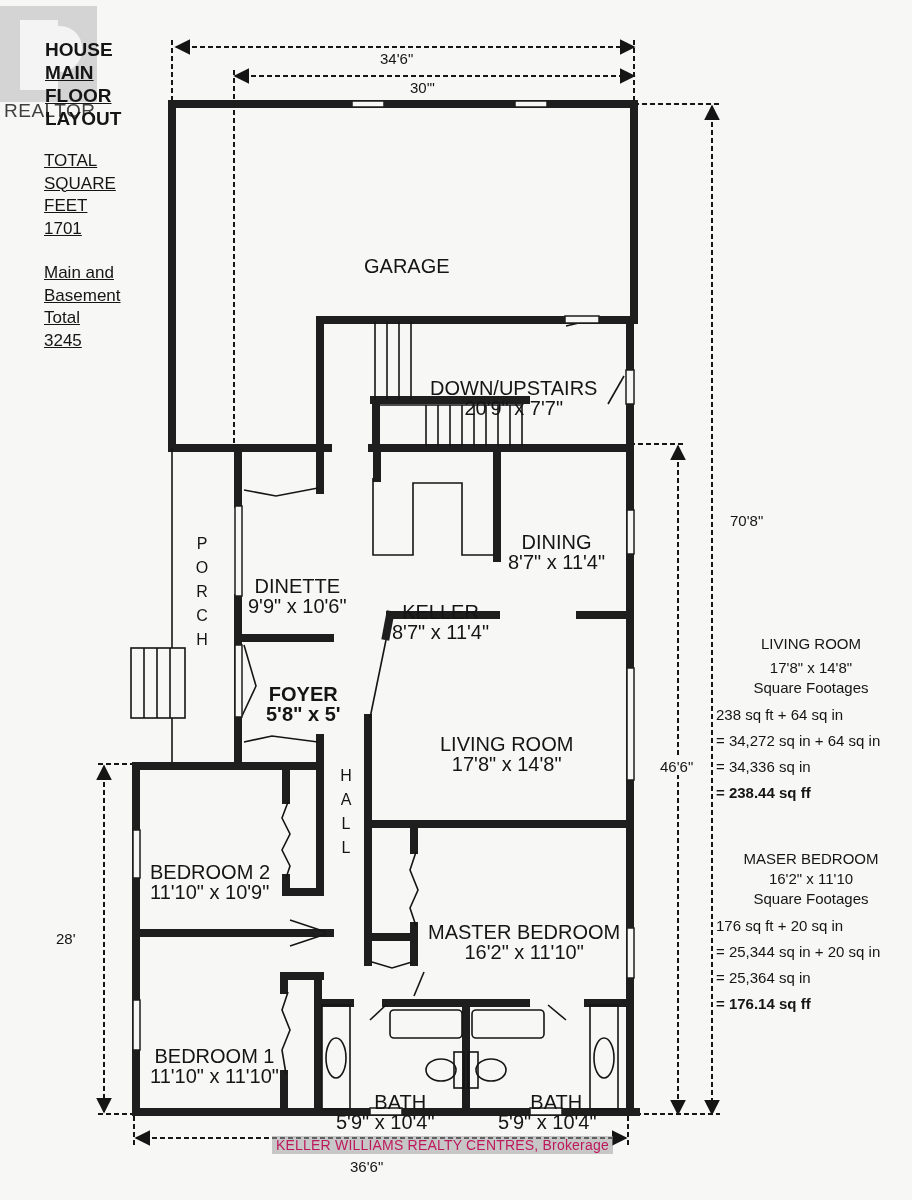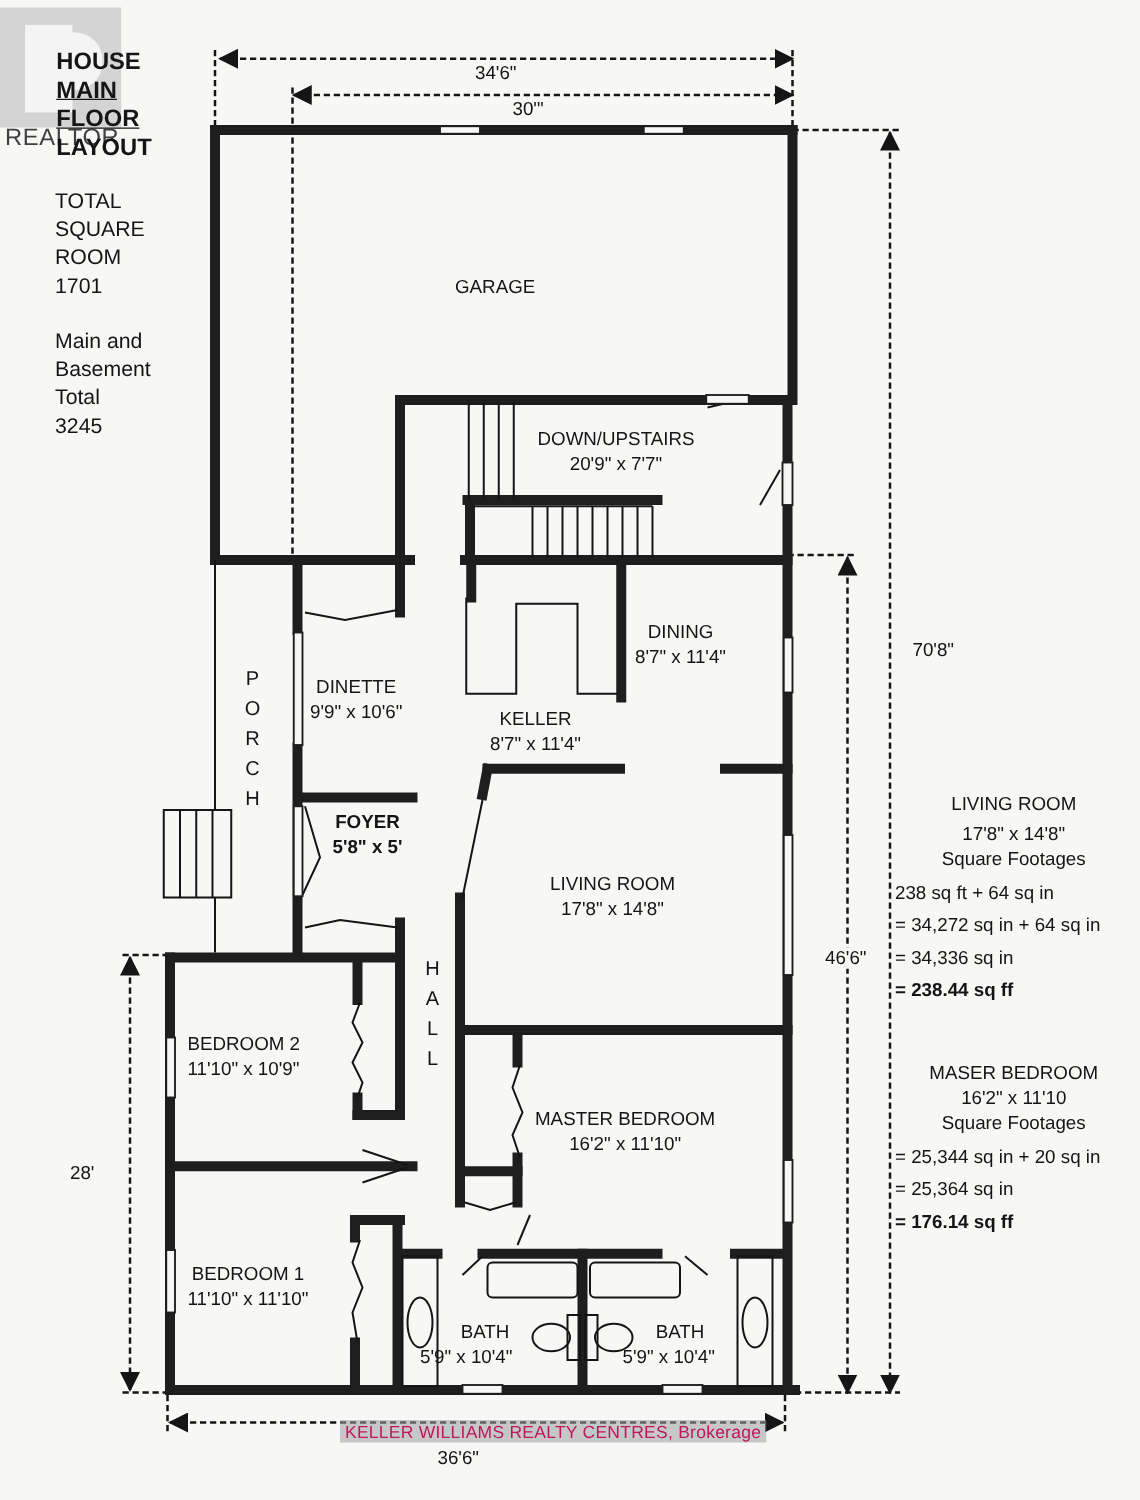--- a/index.html
+++ b/index.html
@@ -6,23 +6,23 @@
   body { width: 912px; height: 1200px; position: relative; overflow: hidden; font-family: "Liberation Sans", sans-serif; color: #151515; }
   .abs { position: absolute; }
   .watermark-logo { left: 0; top: 6px; width: 97px; height: 96px; background: #cfcfcf; opacity: .85; }
   .watermark-logo .inner { position: absolute; left: 20px; top: 14px; width: 38px; height: 70px; background: #f4f4f4; }
   .watermark-logo .r { position: absolute; left: 56px; top: 20px; width: 26px; height: 46px; border-radius: 0 22px 22px 0; background: #f4f4f4; }
   .realtor-text { left: 4px; top: 100px; font-size: 19px; color: #404040; letter-spacing: .5px; }
   .title { left: 45px; top: 38px; font-size: 19px; font-weight: bold; line-height: 23px; }
   .title span { display: block; }
   .title .u { text-decoration: underline; }
   .sqft { left: 44px; top: 150px; font-size: 17px; line-height: 22.5px; }
-  .sqft span, .main-base span { display: block; }
+  .sqft span, .main-base span { display: block; text-decoration: underline; }
   .main-base { left: 44px; top: 262px; font-size: 17px; line-height: 22.5px; }
-  .room-label { font-size: 15px; text-align: center; line-height: 20px; white-space: nowrap; }
+  .room-label { font-size: 20px; text-align: center; line-height: 20px; white-space: nowrap; margin-top: 36px; }
   .dim { font-size: 15px; }
   .calc { font-size: 15px; line-height: 26px; }
   .calc .head { text-align: center; line-height: 20px; margin-bottom: 4px; }
   .calc .bold { font-weight: bold; }
   .vert { font-size: 16px; line-height: 24px; text-align: center; width: 20px; }
   .vert span { display: block; }
   .brokerage { left: 272px; top: 1136px; font-size: 14px; color: #be185d; background: rgba(160,160,160,.55); padding: 1px 4px; white-space: nowrap; letter-spacing: .2px; }
   svg { position: absolute; left: 0; top: 0; }
 </style>
 </head>
@@ -192,21 +192,21 @@
 
 <div class="abs title">
   <span>HOUSE</span>
   <span class="u">MAIN</span>
   <span class="u">FLOOR</span>
   <span>LAYOUT</span>
 </div>
 <div class="abs sqft">
   <span>TOTAL</span>
   <span>SQUARE</span>
-  <span>ROOM</span>
+  <span>FEET</span>
   <span>1701</span>
 </div>
 <div class="abs main-base">
   <span>Main and</span>
   <span>Basement</span>
   <span>Total</span>
   <span>3245</span>
 </div>
 
 <div class="abs dim" style="left:380px;top:50px;">34'6"</div>
@@ -283,18 +283,19 @@
   <div class="head">Square Footages</div>
   <div>238 sq ft + 64 sq in</div>
   <div>= 34,272 sq in + 64 sq in</div>
   <div>= 34,336 sq in</div>
   <div class="bold">= 238.44 sq ff</div>
 </div>
 <div class="abs calc" style="left:716px;top:849px;width:190px;">
   <div class="head" style="margin-bottom:0">MASER BEDROOM</div>
   <div class="head" style="margin-bottom:0">16'2" x 11'10</div>
   <div class="head">Square Footages</div>
+  <div>176 sq ft + 20 sq in</div>
   <div>= 25,344 sq in + 20 sq in</div>
   <div>= 25,364 sq in</div>
   <div class="bold">= 176.14 sq ff</div>
 </div>
 
 <div class="abs brokerage">KELLER WILLIAMS REALTY CENTRES, Brokerage</div>
 
 </body></html>

